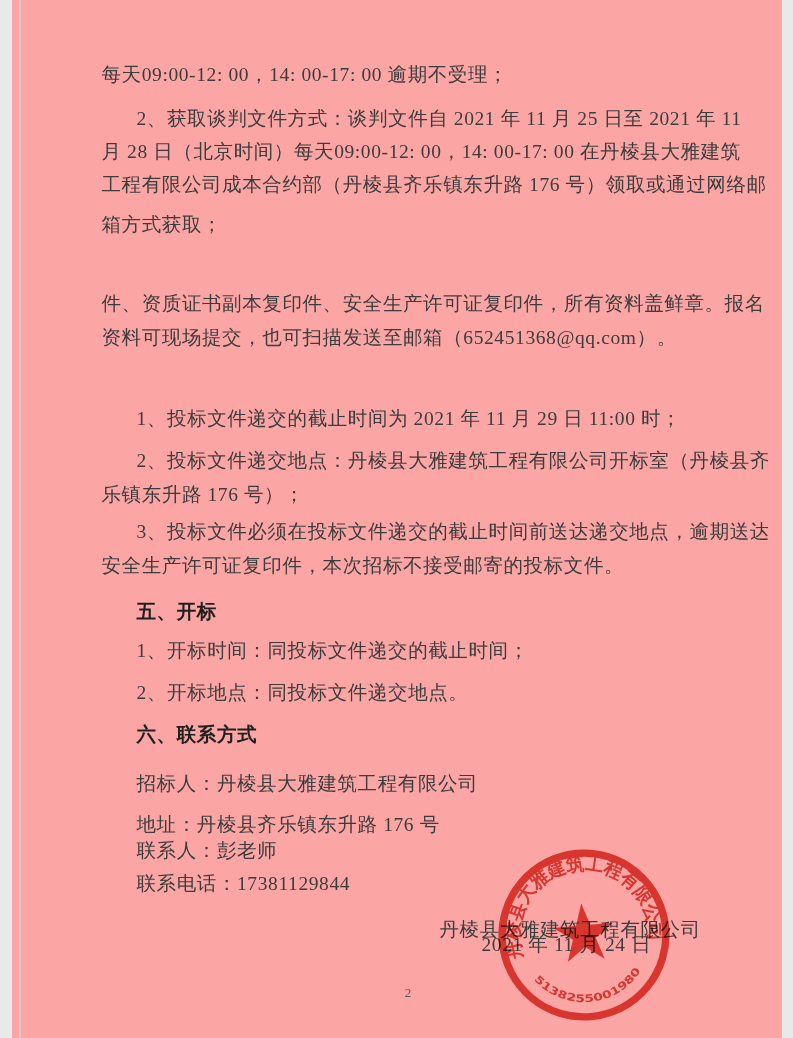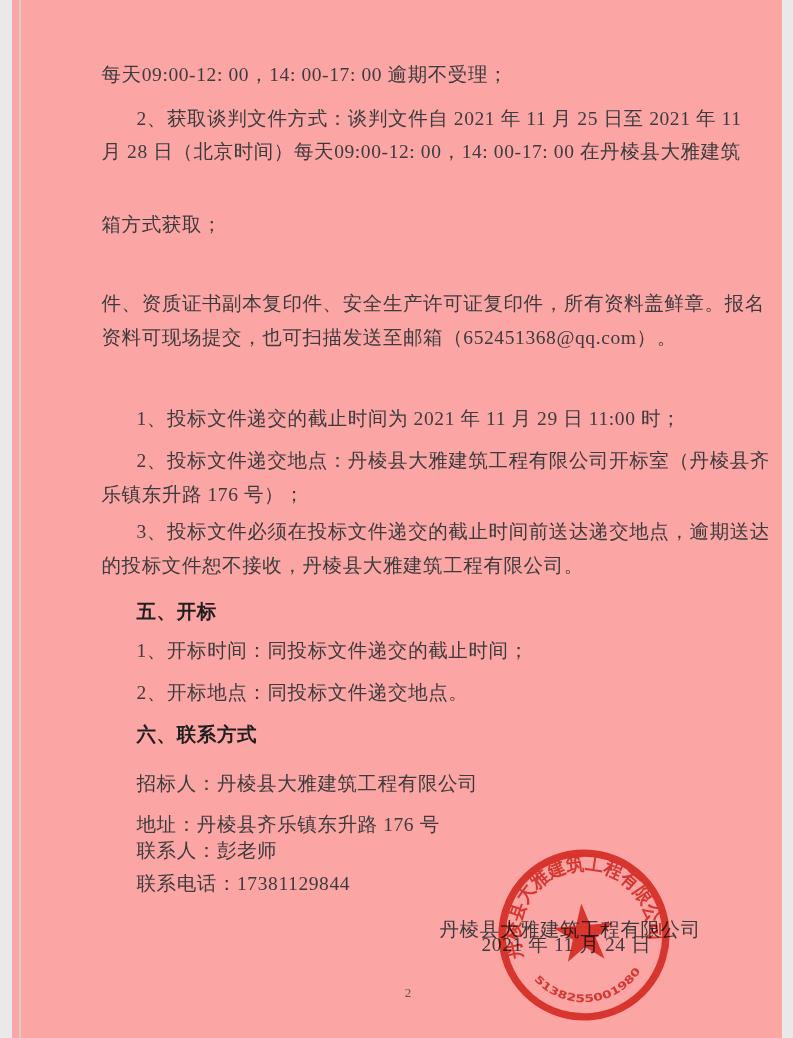--- a/index.html
+++ b/index.html
@@ -45,29 +45,30 @@
 <body>
 
 <div class="page">
 
   <div class="edge-l"></div>
   <div class="edge-r"></div>
 
   <div class="ln" style="top:62px">每天09:00-12: 00，14: 00-17: 00 逾期不受理；</div>
   <div class="ln ind" style="top:106px">2、获取谈判文件方式：谈判文件自 2021 年 11 月 25 日至 2021 年 11</div>
   <div class="ln" style="top:139px"><span>月 28 日（北京时间）每天09:00-12: 00，14: 00-17: 00 在</span><span class="u">丹棱县大雅建筑</span></div>
+  <div class="ln" style="top:172px"><span class="u">工程有限公司成本合约部</span><span>（丹棱县齐乐镇东升路 176 号）领取或通过网络邮</span></div>
   <div class="ln" style="top:212px">箱方式获取；</div>
   <div class="ln" style="top:291px">件、资质证书副本复印件、安全生产许可证复印件，所有资料盖鲜章。报名</div>
   <div class="ln" style="top:325px">资料可现场提交，也可扫描发送至邮箱（652451368@qq.com）。</div>
 
   <div class="ln ind" style="top:406px">1、投标文件递交的截止时间为 2021 年 11 月 29 日 11:00 时；</div>
   <div class="ln ind" style="top:448px">2、投标文件递交地点：丹棱县大雅建筑工程有限公司开标室（丹棱县齐</div>
   <div class="ln" style="top:482px">乐镇东升路 176 号）；</div>
   <div class="ln ind" style="top:519px">3、投标文件必须在投标文件递交的截止时间前送达递交地点，逾期送达</div>
-  <div class="ln" style="top:553px">的投标文件恕不接收，丹棱县大雅建筑工程有限公司。</div>
+  <div class="ln" style="top:553px">安全生产许可证复印件，本次招标不接受邮寄的投标文件。</div>
 
   <div class="ln ind hd" style="top:599px">五、开标</div>
   <div class="ln ind" style="top:638px">1、开标时间：同投标文件递交的截止时间；</div>
   <div class="ln ind" style="top:680px">2、开标地点：同投标文件递交地点。</div>
 
   <div class="ln ind hd" style="top:722px">六、联系方式</div>
   <div class="ln ind" style="top:771px">招标人：丹棱县大雅建筑工程有限公司</div>
   <div class="ln ind" style="top:812px">地址：丹棱县齐乐镇东升路 176 号</div>
   <div class="ln ind" style="top:838px">联系人：彭老师</div>
   <div class="ln ind" style="top:871px">联系电话：17381129844</div>

